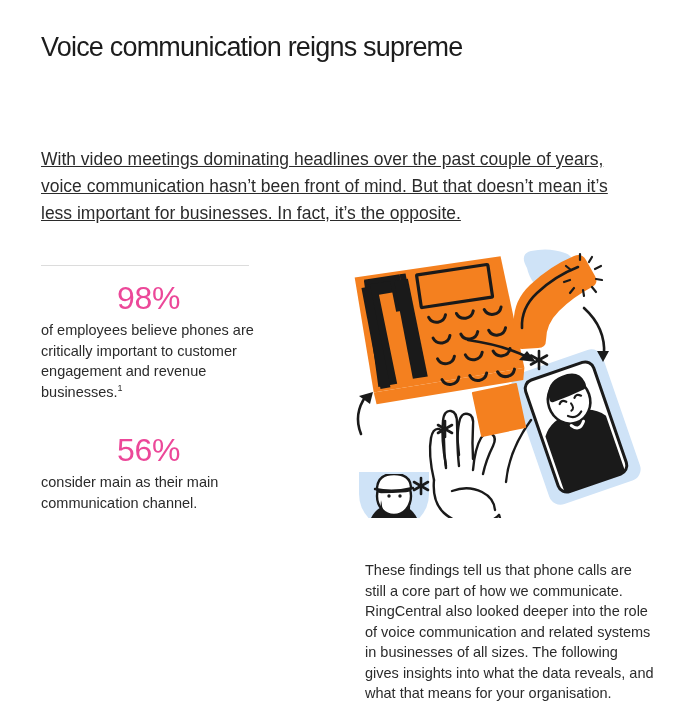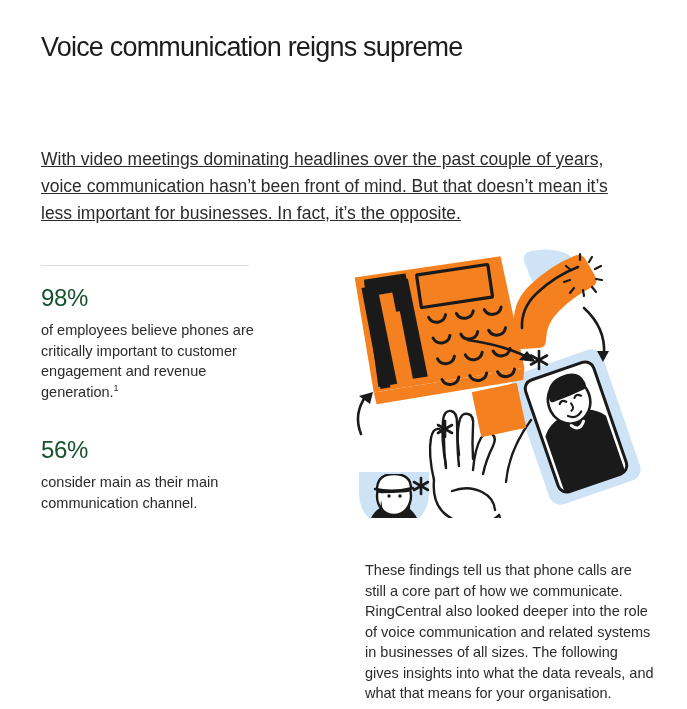--- a/index.html
+++ b/index.html
@@ -64,26 +64,27 @@
   .stat {
     position: absolute;
     left: 41px;
     width: 215px;
   }
   .stat-1 { top: 282px; }
   .stat-2 { top: 434px; }
 
   .stat-value {
     display: block;
-    font-size: 24px;
+    font-size: 32px;
     line-height: 32px;
     font-weight: 400;
     letter-spacing: -0.3px;
-    color: #14532d;
+    color: #ec4899;
     margin: 0 0 6px 0;
+    text-align: center;
   }
   .stat-desc {
     display: block;
     font-size: 14.5px;
     line-height: 20.5px;
     color: #2b2b2b;
     margin: 0;
   }
   .stat-desc sup {
     font-size: 9px;
@@ -123,21 +124,21 @@
 <div class="page">
 
   <h1 class="headline">Voice communication reigns supreme</h1>
 
   <p class="intro">With video meetings dominating headlines over the past couple of years, voice communication hasn’t been front of mind. But that doesn’t mean it’s less important for businesses. In fact, it’s the opposite.</p>
 
   <hr class="divider">
 
   <div class="stat stat-1">
     <span class="stat-value">98%</span>
-    <span class="stat-desc"><span>of employees believe phones are critically important to customer engagement and revenue generation.</span><sup>1</sup></span>
+    <span class="stat-desc"><span>of employees believe phones are critically important to customer engagement and revenue businesses.</span><sup>1</sup></span>
   </div>
 
   <div class="stat stat-2">
     <span class="stat-value">56%</span>
     <span class="stat-desc">consider main as their main communication channel.</span>
   </div>
 
   <p class="closing">These findings tell us that phone calls are still a core part of how we communicate. RingCentral also looked deeper into the role of voice communication and related systems in businesses of all sizes. The following gives insights into what the data reveals, and what that means for your organisation.</p>
 
   <div class="illustration">

